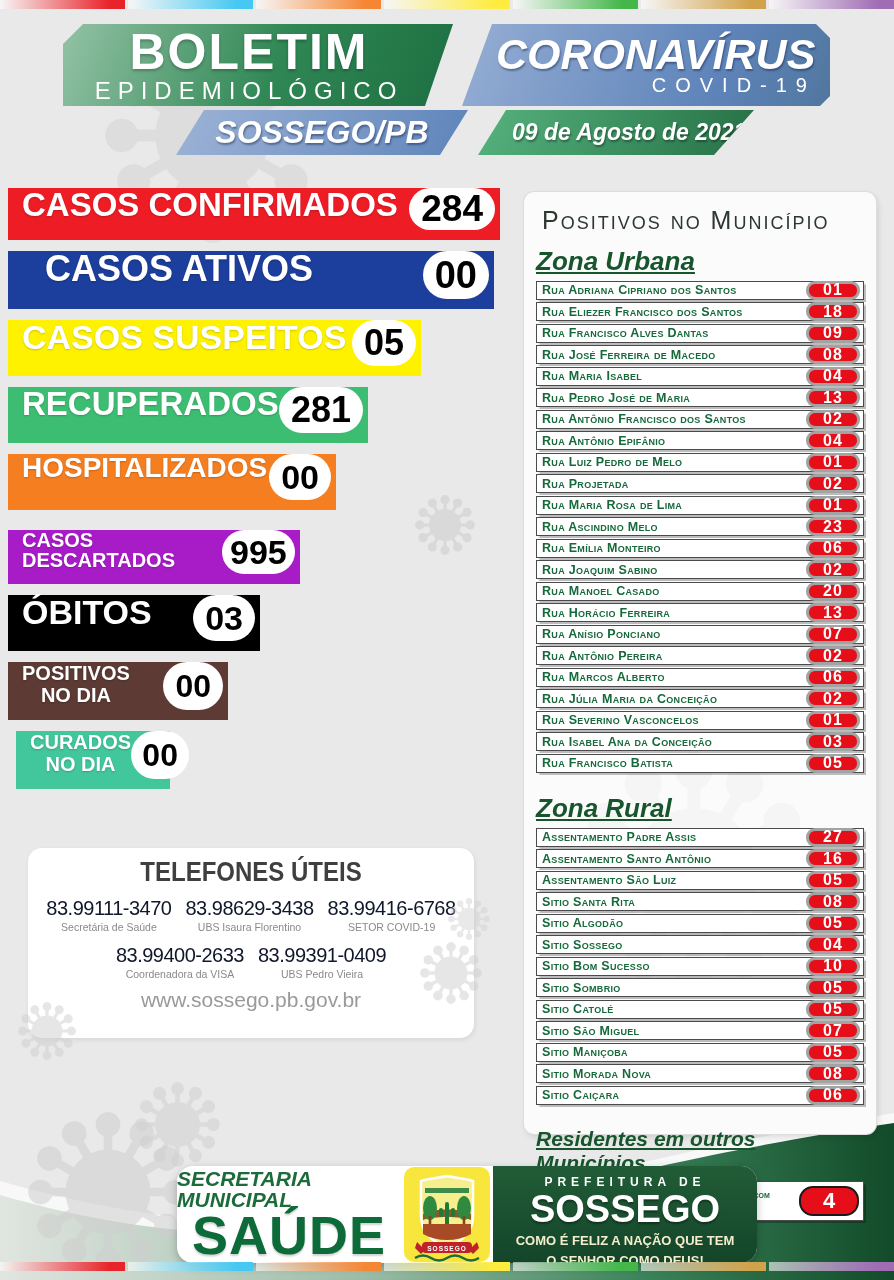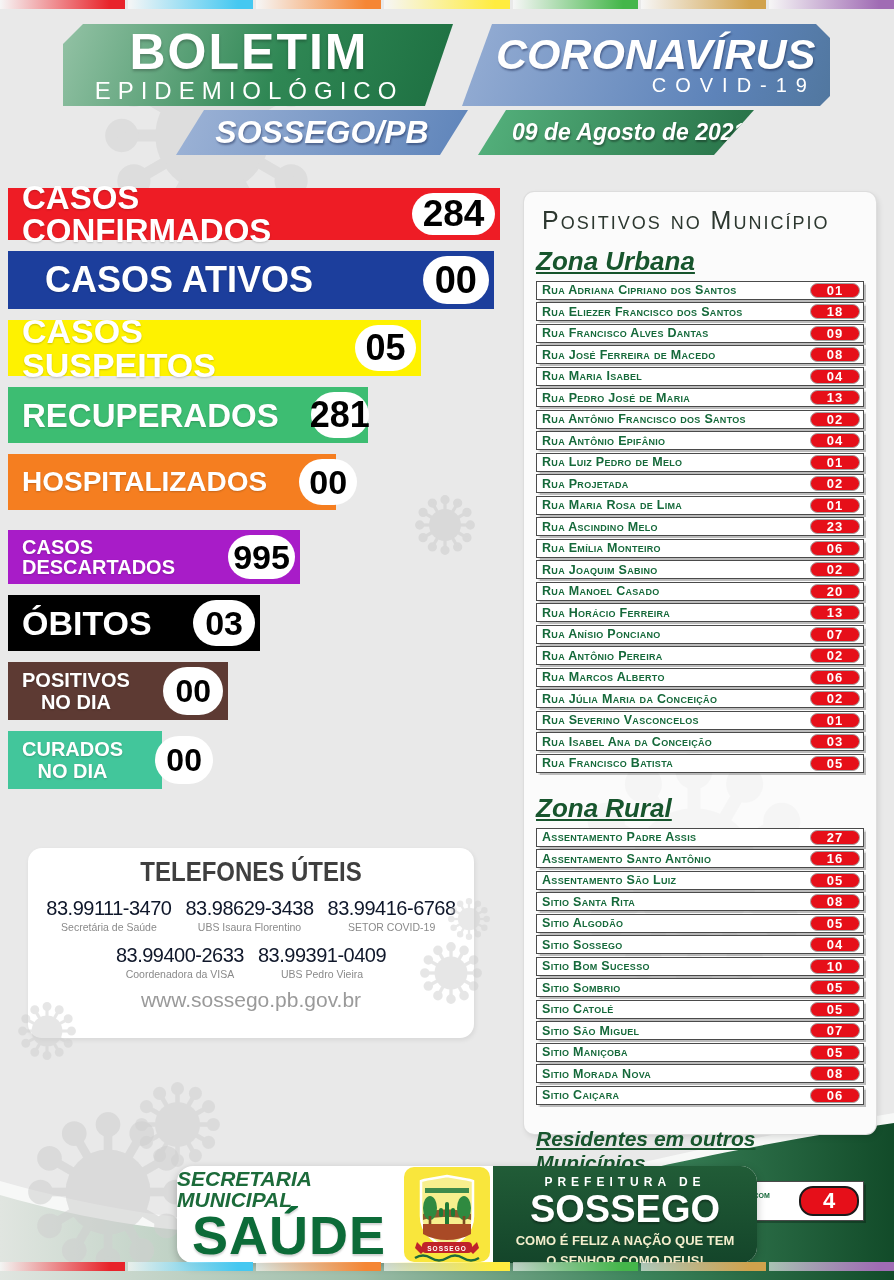--- a/index.html
+++ b/index.html
@@ -37,21 +37,21 @@
        display:flex;align-items:center;justify-content:center;
        font-size:32px;font-weight:bold;font-style:italic;text-shadow:1px 2px 2px rgba(10,20,60,.4);}
   .b2g{left:478px;top:110px;width:276px;height:45px;
        background:linear-gradient(110deg,#55b27d,#267046);
        clip-path:polygon(28px 0,100% 0,calc(100% - 40px) 100%,0 100%);
        display:flex;align-items:center;box-sizing:border-box;padding-left:34px;
        font-size:23px;font-weight:bold;font-style:italic;text-shadow:1px 2px 2px rgba(0,0,0,.35);}
 
   
   .stats{position:absolute;left:8px;top:188px;z-index:2;}
-  .stat-bar{display:flex;align-items:center;justify-content:space-between;margin-bottom:11px;gap:32px;}
+  .stat-bar{display:flex;justify-content:space-between;margin-bottom:11px;}
   .stat-label{color:#fff;font-weight:bold;padding-left:14px;line-height:1;text-shadow:0 1px 2px rgba(0,0,0,.2);}
   .stat-label.two{text-align:center;line-height:1.1;}
   .stat-pill{background:#fff;border-radius:40px;color:#000;font-weight:bold;display:flex;align-items:center;justify-content:center;
              padding:0 12px;margin-right:5px;height:calc(100% - 10px);min-width:58px;box-sizing:border-box;}
   .stat-bar:nth-child(1){height:52px;} .stat-bar:nth-child(1) .stat-label{font-size:33px;} .stat-bar:nth-child(1) .stat-pill{font-size:37px;}
   .stat-bar:nth-child(2){height:58px;} .stat-bar:nth-child(2) .stat-label{font-size:36px;} .stat-bar:nth-child(2) .stat-pill{font-size:38px;}
   .stat-bar:nth-child(3){height:56px;} .stat-bar:nth-child(3) .stat-label{font-size:34px;} .stat-bar:nth-child(3) .stat-pill{font-size:36px;}
   .stat-bar:nth-child(4){height:56px;} .stat-bar:nth-child(4) .stat-label{font-size:33px;} .stat-bar:nth-child(4) .stat-pill{font-size:36px;}
   .stat-bar:nth-child(5){height:56px;} .stat-bar:nth-child(5) .stat-label{font-size:28px;} .stat-bar:nth-child(5) .stat-pill{font-size:34px;}
   .stat-bar:nth-child(6){height:54px;} .stat-bar:nth-child(6) .stat-label{font-size:20px;} .stat-bar:nth-child(6) .stat-pill{font-size:34px;}
@@ -64,21 +64,21 @@
              box-shadow:0 0 0 1px #ddd, 2px 3px 6px rgba(0,0,0,.12);z-index:2;box-sizing:border-box;padding:12px 12px 0 12px;}
   .loc-title{font-variant:small-caps;font-size:25px;letter-spacing:2px;color:#2c372f;line-height:1.35;position:relative;z-index:1;}
   .loc-title span{display:block;}
   .loc-title .lt2{padding-left:6px;}
   .zone-header{font-size:26px;font-weight:bold;font-style:italic;text-decoration:underline;color:#17552d;margin:8px 0 4px 0;position:relative;z-index:1;}
   .zone-header.rural{margin-top:20px;}
   .loc-rows{position:relative;z-index:1;}
   .loc-row{height:17px;margin-bottom:2.5px;background:#fff;border:1px solid #4a4a4a;box-shadow:1.5px 1.5px 1px rgba(0,0,0,.25);
            display:flex;align-items:center;justify-content:space-between;padding:0 3px 0 5px;}
   .loc-name{font-variant:small-caps;font-size:12.5px;font-weight:bold;color:#15693a;letter-spacing:.3px;white-space:nowrap;}
-  .loc-pill{background:#e60f19;border:1px solid #a3a3a3;border-radius:9px;color:#fff;font-weight:bold;font-size:13px;
+  .loc-pill{background:#e60f19;border:3px solid #a3a3a3;border-radius:9px;color:#fff;font-weight:bold;font-size:16px;
             width:48px;height:13px;display:flex;align-items:center;justify-content:center;letter-spacing:1px;}
   .res-header{font-size:21px;font-weight:bold;font-style:italic;text-decoration:underline;color:#17552d;margin:22px 0 6px 0;position:relative;z-index:1;}
   .res-row{position:relative;z-index:1;background:#fff;border:1px solid #4a4a4a;box-shadow:1.5px 1.5px 1px rgba(0,0,0,.25);
            display:flex;align-items:center;justify-content:space-between;padding:2px 4px;height:34px;}
   .res-text{font-variant:small-caps;font-size:10.5px;font-weight:bold;color:#15693a;text-align:center;flex:1;line-height:1.35;}
   .res-pill{background:#e60f19;border:2px solid #1a1a1a;border-radius:14px;color:#fff;font-weight:bold;font-size:22px;
             width:56px;height:26px;display:flex;align-items:center;justify-content:center;}
 
   
   .phones{position:absolute;left:28px;top:848px;width:446px;height:190px;background:#fff;border-radius:14px;z-index:2;
@@ -226,21 +226,21 @@
         <div class="stat-label">ÓBITOS</div>
         <div class="stat-pill">03</div>
       </div>
       <div class="stat-bar" style="background: rgb(93, 58, 51); width: 220px;">
         <div class="stat-label two">
           <div>POSITIVOS</div>
           <div>NO DIA</div>
         </div>
         <div class="stat-pill">00</div>
       </div>
-      <div class="stat-bar" style="background: rgb(66, 198, 155); width: 154px;">
+      <div class="stat-bar" style="background: rgb(66, 198, 155); width: 154px; margin-left: 8px;">
         <div class="stat-label two">
           <div>CURADOS</div>
           <div>NO DIA</div>
         </div>
         <div class="stat-pill">00</div>
       </div>
     </section>
 
   <aside class="loc-panel">
     <svg class="virus inpanel" style="left:50px;top:560px;width:240px;height:240px;opacity:.12">

